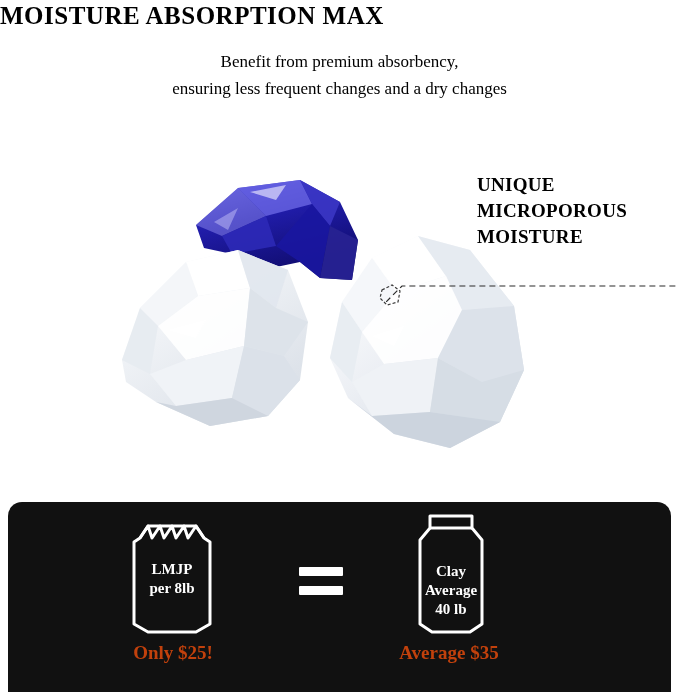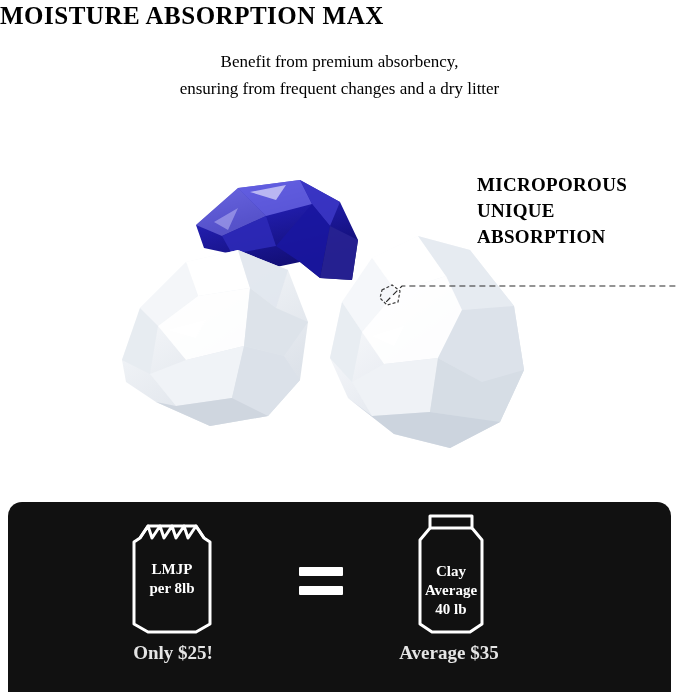--- a/index.html
+++ b/index.html
@@ -136,21 +136,21 @@
   .equals div {
     height: 9px;
     background: #ffffff;
     border-radius: 1px;
     margin-bottom: 10px;
   }
 
   .price {
     position: absolute;
     top: 140px;
-    color: #e5e5e5;
+    color: #c2410c;
     font-size: 19px;
     font-weight: bold;
     text-align: center;
     font-family: "Liberation Serif", serif;
   }
   .price-left {
     left: 60px;
     width: 210px;
   }
   .price-right {
@@ -160,21 +160,21 @@
 </style>
 </head>
 <body>
 
 <div class="page">
 
   <div class="headline">MOISTURE ABSORPTION MAX</div>
 
   <div class="subline">
     <span>Benefit from premium absorbency,</span>
-    <span>ensuring from frequent changes and a dry litter</span>
+    <span>ensuring less frequent changes and a dry changes</span>
   </div>
 
   <div class="crystal-area">
     <svg class="crystal-svg" width="679" height="350" viewBox="0 0 679 350">
       <defs>
         <linearGradient id="blueGrad" x1="0" y1="0" x2="0.4" y2="1">
           <stop offset="0%" stop-color="#4a46d8"></stop>
           <stop offset="45%" stop-color="#201ca8"></stop>
           <stop offset="100%" stop-color="#100c6e"></stop>
         </linearGradient>
@@ -230,23 +230,23 @@
         <path d="M372 286 L430 282 L500 292 L450 318 L394 304 L348 268 Z" fill="#ccd4de"></path>
         <path d="M392 140 L424 130 L412 152 Z" fill="#ffffff"></path>
         <path d="M372 206 L404 196 L394 216 Z" fill="#ffffff"></path>
 
         <path d="M382 160 L392 155 L400 161 L398 172 L387 175 L380 168 Z" fill="none" stroke="#3a3a3a" stroke-width="1.2" stroke-dasharray="3 2"></path>
       </g>
     </svg>
   </div>
 
   <div class="callout">
+    <span>UNIQUE</span>
     <span>MICROPOROUS</span>
-    <span>UNIQUE</span>
-    <span>ABSORPTION</span>
+    <span>MOISTURE</span>
   </div>
 
   <svg class="leader" width="292" height="44" viewBox="0 0 292 44">
     <polyline points="0,44 16,28 292,28" fill="none" stroke="#2a2a2a" stroke-width="1.2" stroke-dasharray="6 4"></polyline>
   </svg>
 
   <div class="panel">
     <div class="panel-inner">
 
       <div class="bag-left">

